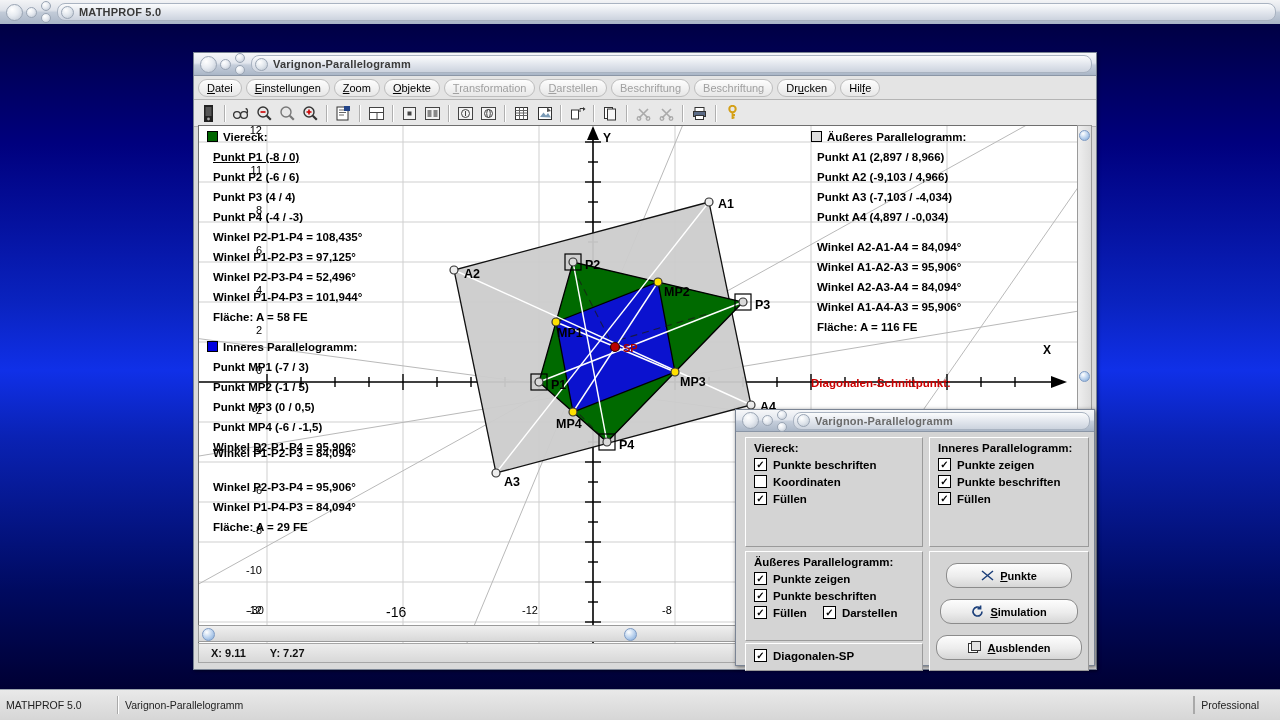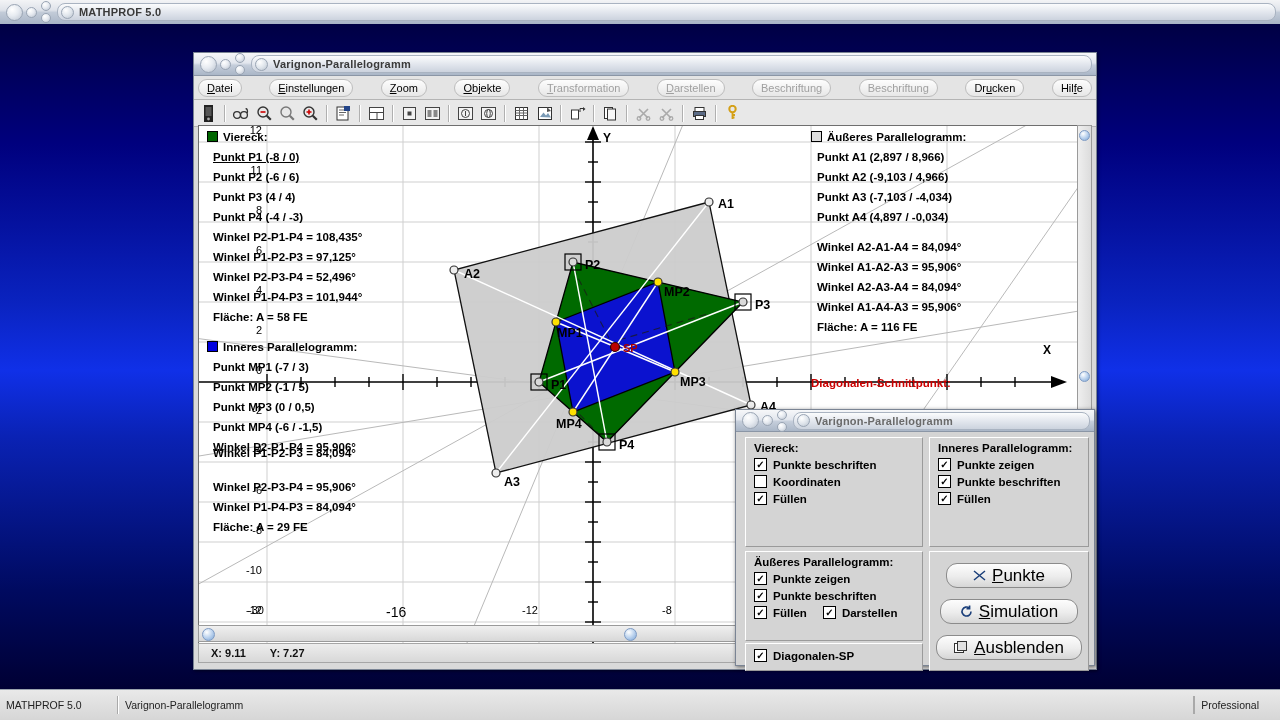--- a/index.html
+++ b/index.html
@@ -66,21 +66,21 @@
     background:#d9d9d9;border:1px solid #7a8494;
     box-shadow:1px 1px 3px rgba(0,0,0,.5);
   }
   .dw-title{
     height:22px;
     background:linear-gradient(to bottom,#f6f7f9 0%,#e3e7ee 45%,#c5cedb 55%,#aab6c7 100%);
     border-bottom:1px solid #8b96a6;display:flex;align-items:center;
   }
   .menubar{
     height:23px;background:#e4e4e4;border-bottom:1px solid #b4b4b4;
-    display:flex;align-items:center;gap:4px;padding:0 4px;justify-content:space-between;
+    display:flex;align-items:center;gap:4px;padding:0 4px;
   }
   .menu-item{
     font-size:11px;color:#000;padding:2px 8px;border:1px solid #bdbdbd;border-radius:9px;
     background:linear-gradient(to bottom,#fdfdfd,#e7e7e7);white-space:nowrap;
   }
   .menu-item.dis{color:#a0a0a0;}
   .menu-item u{text-decoration:underline;}
   .toolbar{
     height:26px;background:#e8e8e8;border-bottom:1px solid #b4b4b4;
     display:flex;align-items:center;gap:2px;padding:0 4px;
@@ -130,21 +130,21 @@
   }
   .gb-title{font-size:11.5px;font-weight:bold;color:#000;padding:4px 0 2px 8px;}
   .chkrow{display:flex;align-items:center;gap:6px;padding:2px 0 2px 8px;font-size:11.5px;font-weight:bold;color:#000;}
   .chk{width:11px;height:11px;background:#fff;border:1px solid #000;
        display:inline-flex;align-items:center;justify-content:center;flex:0 0 auto;
        font-size:10px;line-height:1;color:#000;font-weight:bold;}
   .dbtn{
     display:flex;align-items:center;justify-content:center;gap:6px;
     height:23px;border:1px solid #8b8b8b;border-radius:11px;
     background:linear-gradient(to bottom,#fdfdfd,#ececec 55%,#d6d6d6);
-    font-size:17px;font-weight:normal;color:#000;
+    font-size:11px;font-weight:bold;color:#000;
   }
   .dbtn u{text-decoration:underline;}
 
   
   .ptext{position:absolute;font-size:11.5px;font-weight:bold;color:#000;white-space:nowrap;}
   .legend-sq{display:inline-block;width:9px;height:9px;vertical-align:-1px;margin-right:5px;border:1px solid #000;}
   svg text{font-family:"Liberation Sans", sans-serif;}
 </style>
 </head>
 <body>

